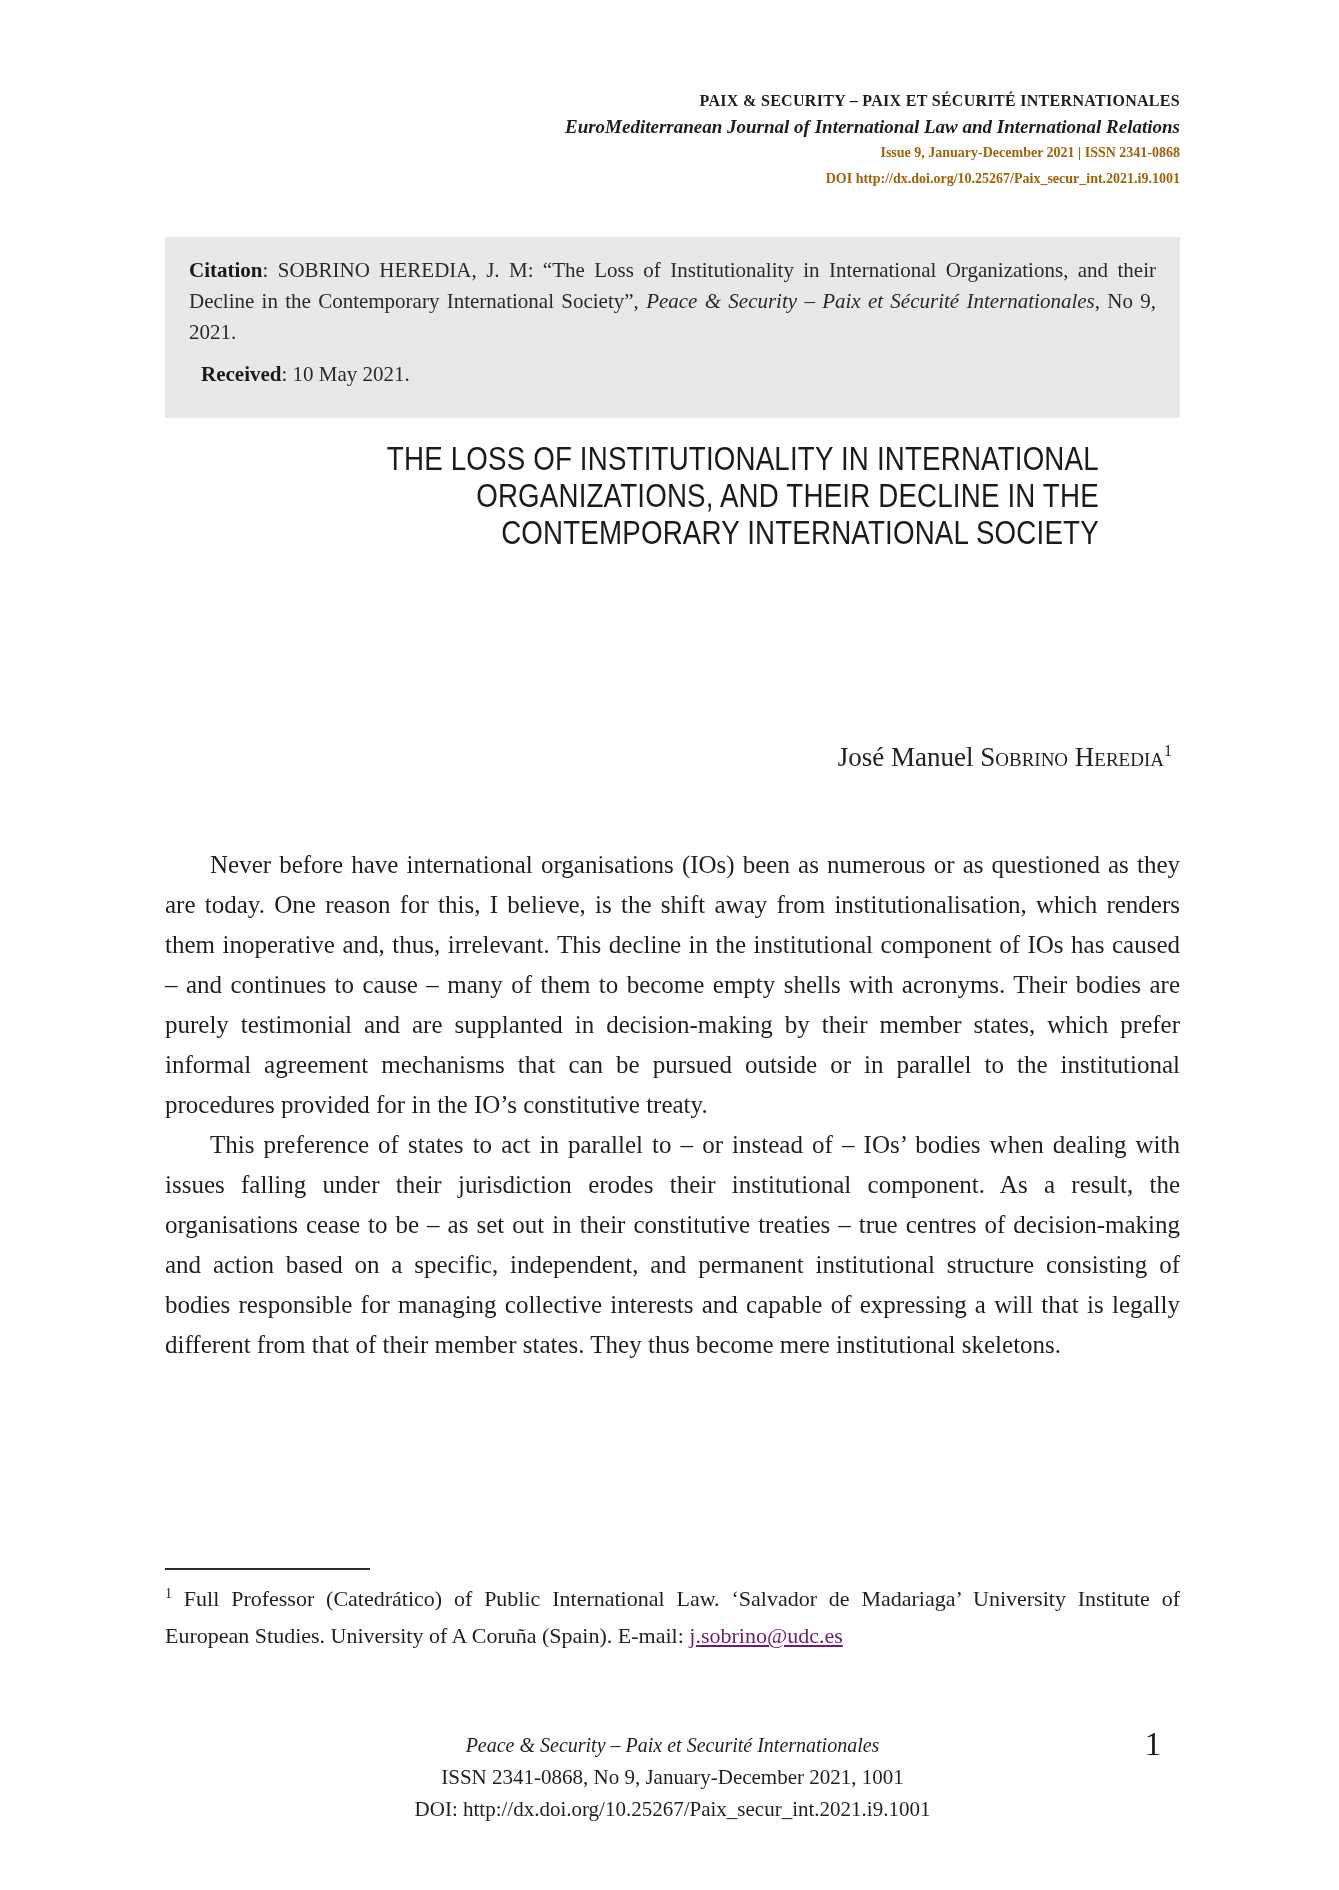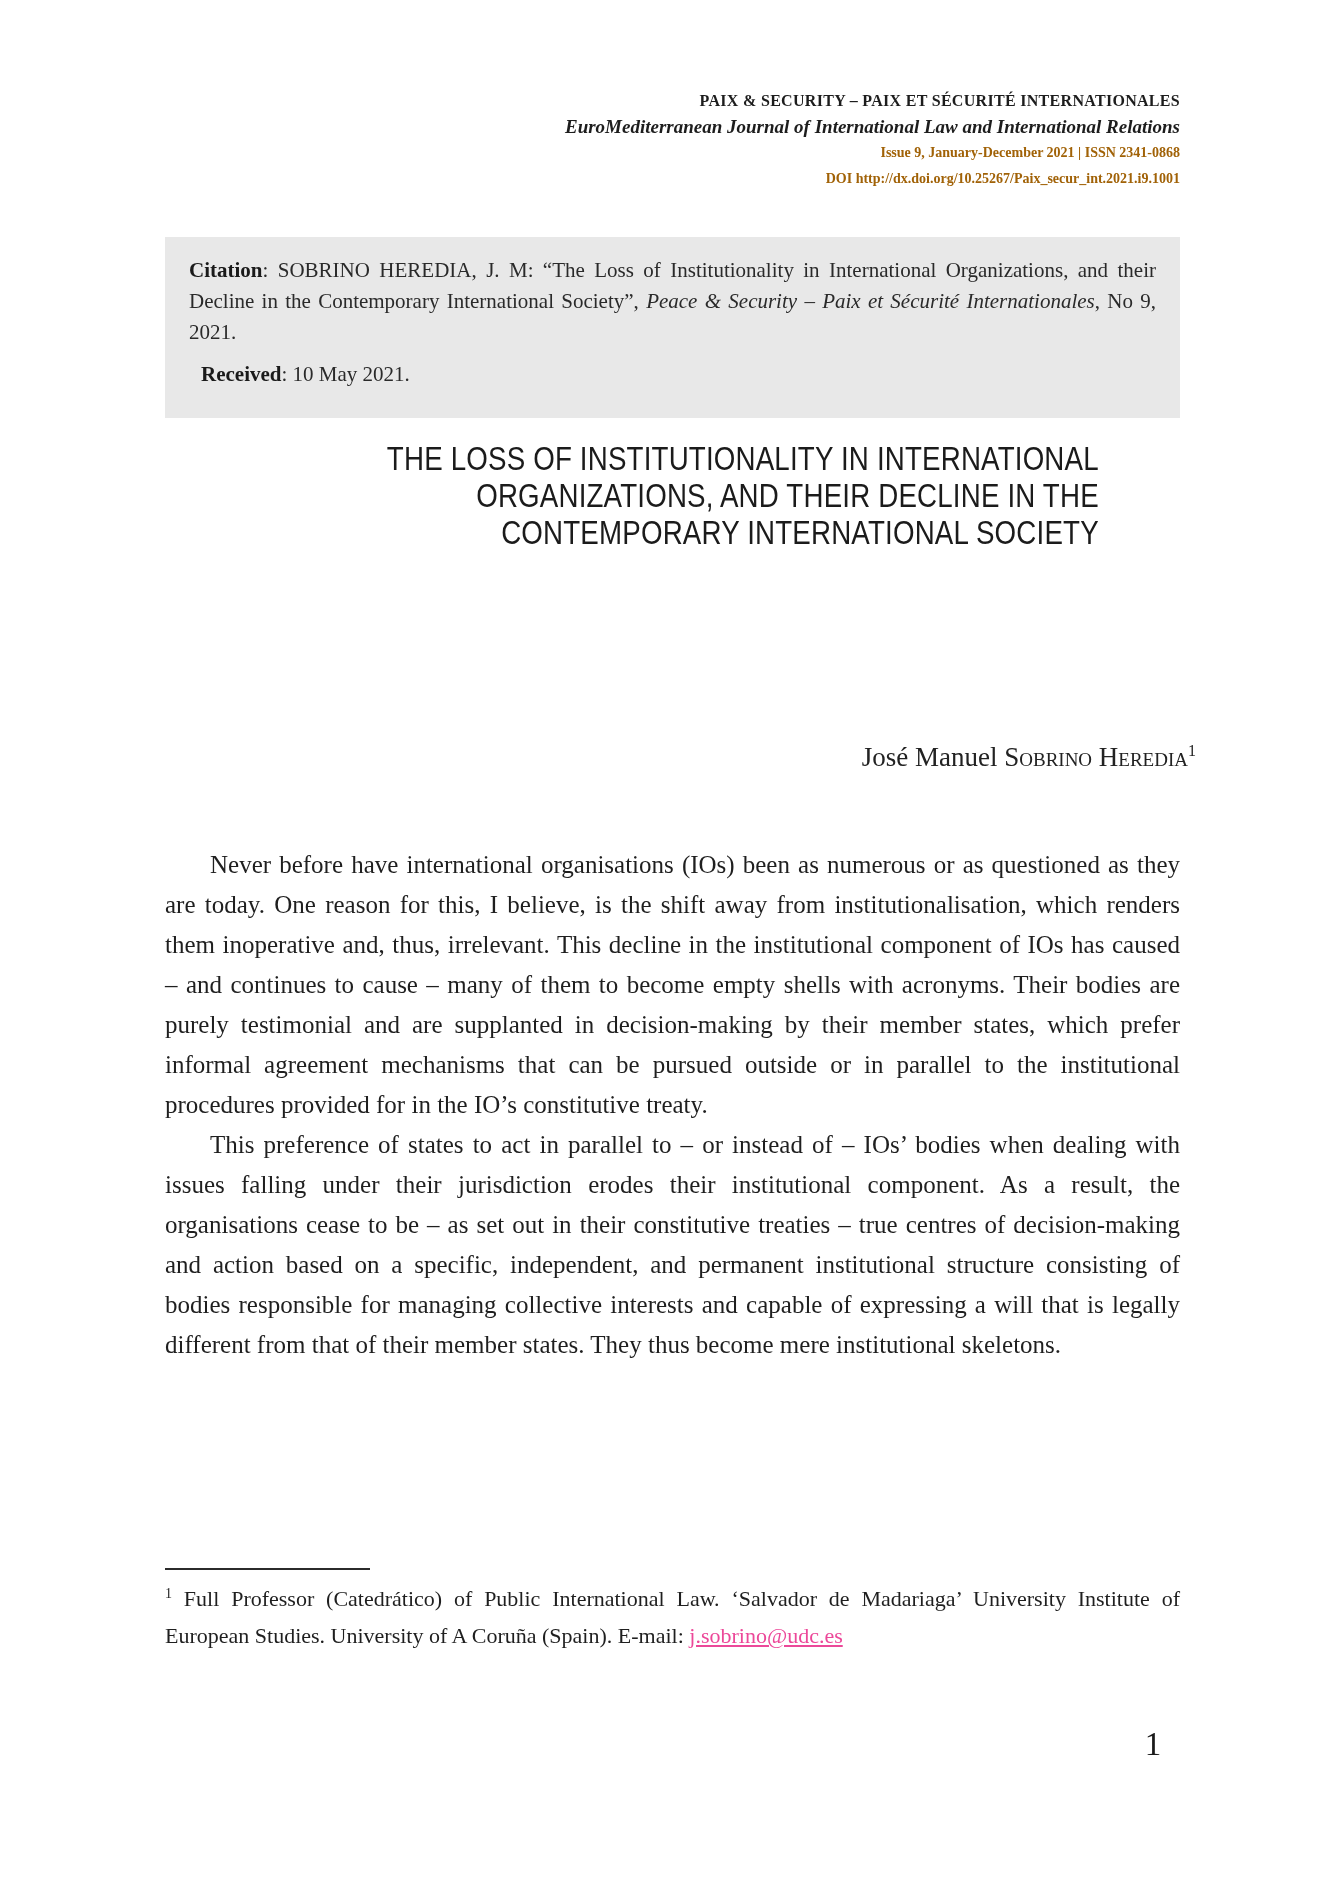--- a/index.html
+++ b/index.html
@@ -58,21 +58,21 @@
     white-space: nowrap;
     transform: scaleX(0.84);
     transform-origin: 50% 50%;
     letter-spacing: 0.2px;
   }
 
   
   .author-line {
     position: absolute;
     top: 742px;
-    left: 181px;
+    left: 157px;
     width: 1015px;
     text-align: right;
     font-size: 27px;
     color: #222222;
   }
   .author-line .family { font-variant: small-caps; }
   .author-line sup { font-size: 16px; vertical-align: super; line-height: 0; }
 
   
   .body-block {
@@ -104,21 +104,21 @@
     margin: 0 0 10px 0;
   }
   .footnote-block p {
     margin: 0;
     font-size: 22px;
     line-height: 37px;
     text-align: justify;
     color: #1f1f1f;
   }
   .footnote-block sup { font-size: 14px; vertical-align: super; line-height: 0; }
-  .footnote-block a { color: #ec4899; text-decoration: underline; }
+  .footnote-block a { color: #701a75; text-decoration: underline; }
 
   
   .footer-block {
     position: absolute;
     top: 1730px;
     left: 165px;
     width: 1015px;
     text-align: center;
     color: #1f1f1f;
   }
@@ -165,16 +165,21 @@
   <div class="body-block">
     <p>Never before have international organisations (IOs) been as numerous or as questioned as they are today. One reason for this, I believe, is the shift away from institutionalisation, which renders them inoperative and, thus, irrelevant. This decline in the institutional component of IOs has caused – and continues to cause – many of them to become empty shells with acronyms. Their bodies are purely testimonial and are supplanted in decision-making by their member states, which prefer informal agreement mechanisms that can be pursued outside or in parallel to the institutional procedures provided for in the IO’s constitutive treaty.</p>
     <p>This preference of states to act in parallel to – or instead of – IOs’ bodies when dealing with issues falling under their jurisdiction erodes their institutional component. As a result, the organisations cease to be – as set out in their constitutive treaties – true centres of decision-making and action based on a specific, independent, and permanent institutional structure consisting of bodies responsible for managing collective interests and capable of expressing a will that is legally different from that of their member states. They thus become mere institutional skeletons.</p>
   </div>
 
   <div class="footnote-block">
     <hr class="footnote-rule">
     <p><sup>1</sup><span> Full Professor (Catedrático) of Public International Law. ‘Salvador de Madariaga’ University Institute of European Studies. University of A Coruña (Spain). E-mail: </span><a href="#">j.sobrino@udc.es</a></p>
   </div>
 
+  <div class="footer-block">
+    <div class="f1">Peace &amp; Security – Paix et Securité Internationales</div>
+    <div class="f2">ISSN 2341-0868, No 9, January-December 2021, 1001</div>
+    <div class="f3">DOI: http://dx.doi.org/10.25267/Paix_secur_int.2021.i9.1001</div>
+  </div>
 
   <div class="page-number">1</div>
 
 </div>
 
 </body></html>

